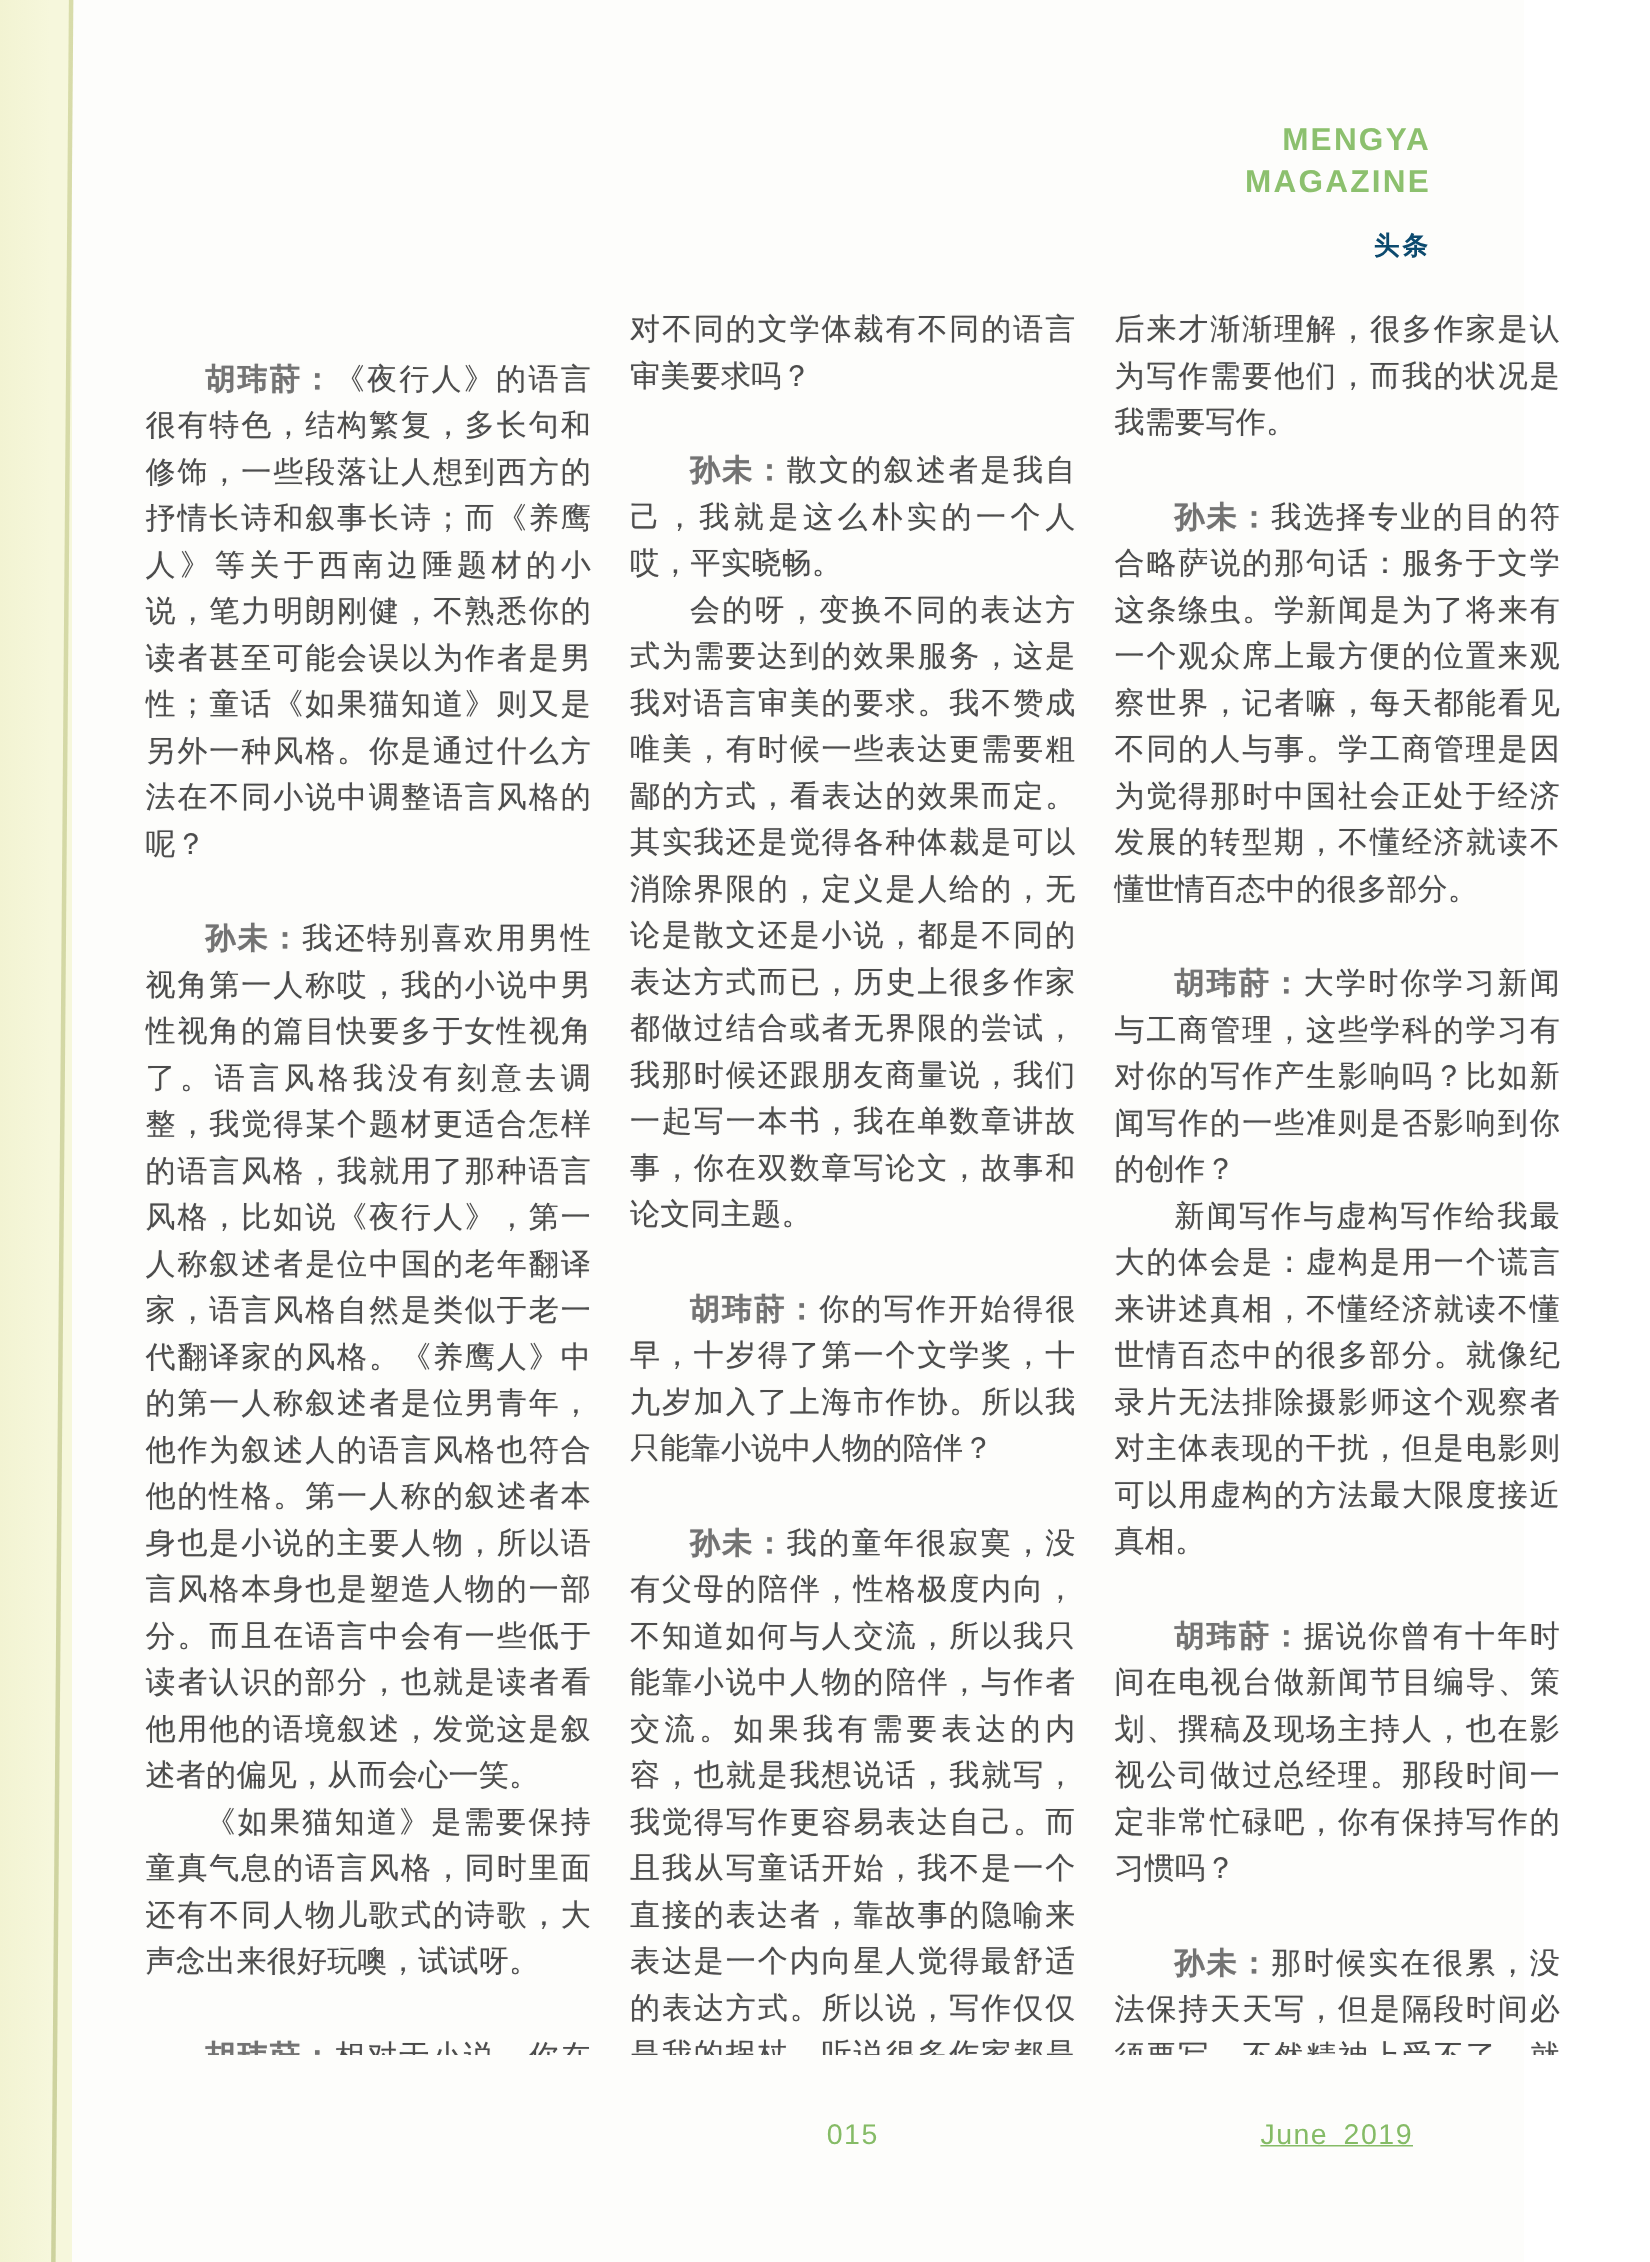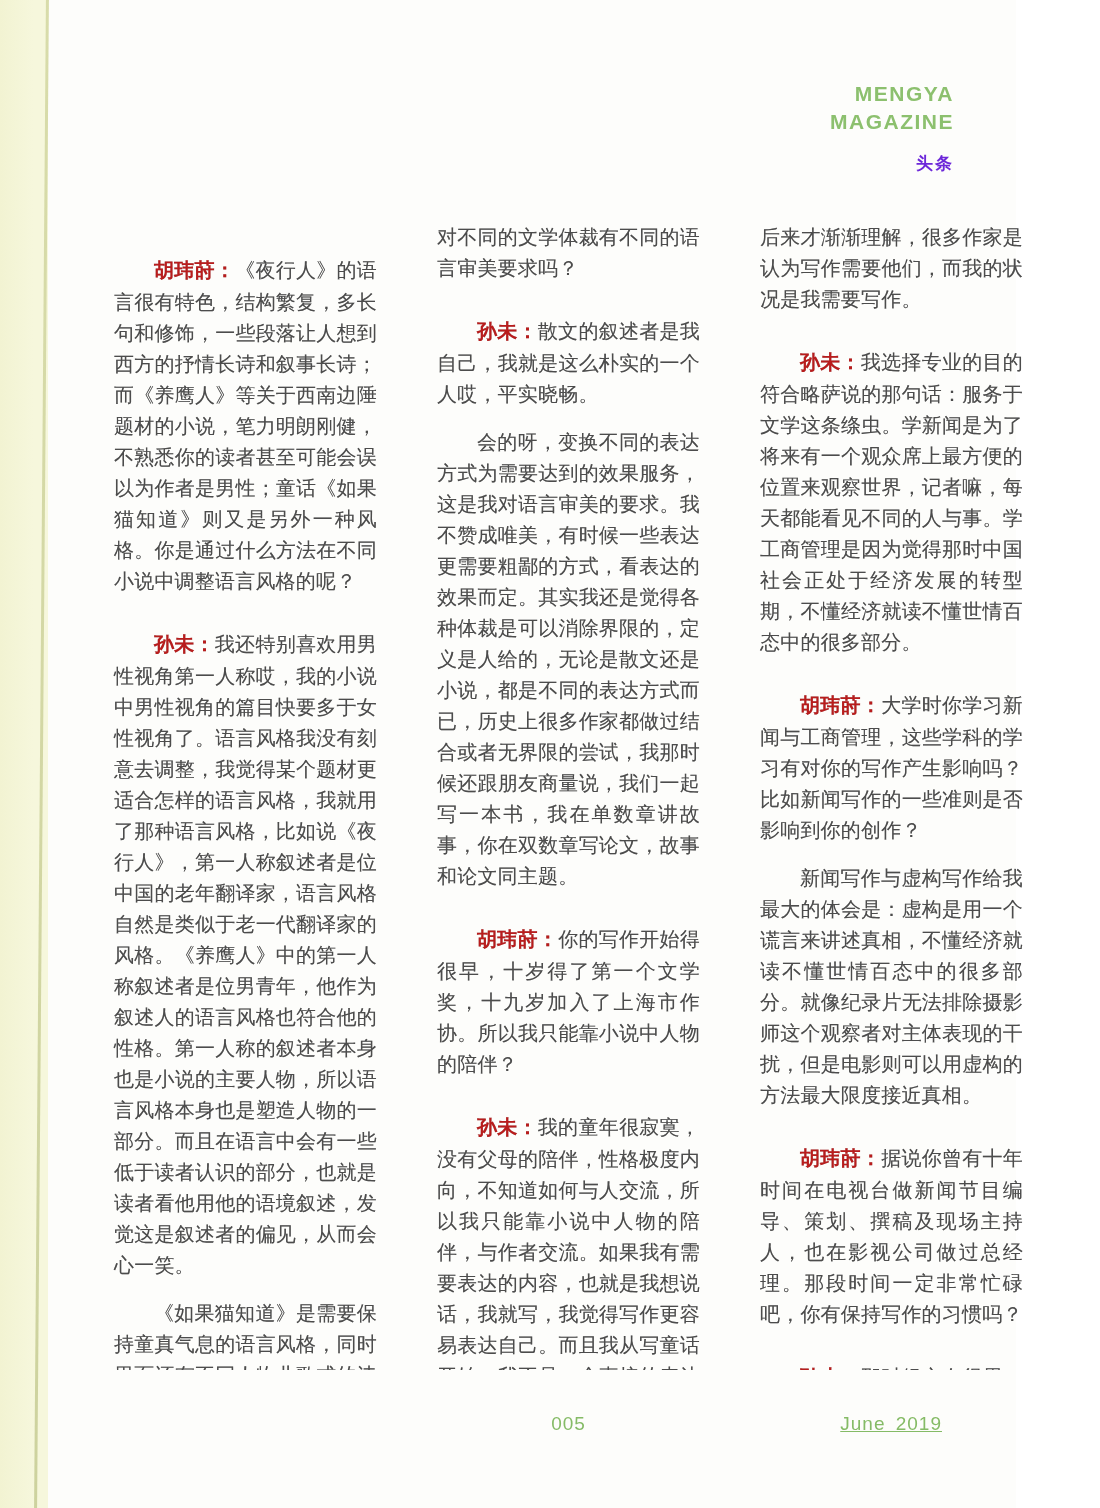--- a/index.html
+++ b/index.html
@@ -27,42 +27,42 @@
   
   .header{
     position:absolute;right:62px;top:80px;text-align:right;
     font-family:"Liberation Sans","DejaVu Sans",sans-serif;
   }
   .magazine-name{
     color:#8cc06e;font-size:21px;line-height:28px;font-weight:600;
     letter-spacing:1.5px;
   }
   .section-label{
-    margin-top:16px;color:#6d28d9;font-size:17px;font-weight:700;
+    margin-top:16px;color:#0c4a6e;font-size:17px;font-weight:700;
     letter-spacing:2px;
   }
   
   .columns{
     position:absolute;left:97px;top:205px;width:943px;height:1165px;
     display:flex;gap:26px;overflow:hidden;
   }
   .col{width:297px;flex:0 0 297px;}
   .col-first{padding-top:33px;}
   .para{
-    margin:17px;
+    margin:0;
     font-size:20px;line-height:31px;color:#4c4c4c;
     text-align:justify;text-justify:inter-character;
     letter-spacing:0.2px;
     text-shadow:0 0 0.5px rgba(90,90,90,0.45);
   }
   .para.indent{text-indent:2em;}
   .para.gap{margin-top:32px;}
   .speaker{
-    font-family:Liberation Mono, monospace;
-    font-weight:700;color:#b91c1c;
+    font-family:Liberation Sans, sans-serif;
+    font-weight:700;color:#737373;
   }
   
   .footer-page-number{
     position:absolute;left:97px;top:1413px;width:943px;text-align:center;
     font-family:"Liberation Sans","DejaVu Sans",sans-serif;
     font-size:19px;color:#85bb66;letter-spacing:1px;
   }
   .footer-issue{
     position:absolute;right:74px;top:1413px;
     font-family:"Liberation Sans","DejaVu Sans",sans-serif;
@@ -102,16 +102,16 @@
     <div class="col">
         <p class="para"><span>后来才渐渐理解，很多作家是认为写作需要他们，而我的状况是我需要写作。</span></p>
         <p class="para indent gap"><b class="speaker">孙未：</b><span>我选择专业的目的符合略萨说的那句话：服务于文学这条绦虫。学新闻是为了将来有一个观众席上最方便的位置来观察世界，记者嘛，每天都能看见不同的人与事。学工商管理是因为觉得那时中国社会正处于经济发展的转型期，不懂经济就读不懂世情百态中的很多部分。</span></p>
         <p class="para indent gap"><b class="speaker">胡玮莳：</b><span>大学时你学习新闻与工商管理，这些学科的学习有对你的写作产生影响吗？比如新闻写作的一些准则是否影响到你的创作？</span></p>
         <p class="para indent"><span>新闻写作与虚构写作给我最大的体会是：虚构是用一个谎言来讲述真相，不懂经济就读不懂世情百态中的很多部分。就像纪录片无法排除摄影师这个观察者对主体表现的干扰，但是电影则可以用虚构的方法最大限度接近真相。</span></p>
         <p class="para indent gap"><b class="speaker">胡玮莳：</b><span>据说你曾有十年时间在电视台做新闻节目编导、策划、撰稿及现场主持人，也在影视公司做过总经理。那段时间一定非常忙碌吧，你有保持写作的习惯吗？</span></p>
         <p class="para indent gap"><b class="speaker">孙未：</b><span>那时候实在很累，没法保持天天写，但是隔段时间必须要写，不然精神上受不了，就像有晨跑习惯的人没时间跑了，灵魂发胖了。但是还好，电视专题片的解说词本</span></p>
       </div>
   </div>
 
-  <div class="footer-page-number">005</div>
+  <div class="footer-page-number">015</div>
   <div class="footer-issue">June 2019</div>
 
 </div>
 
 </body></html>

